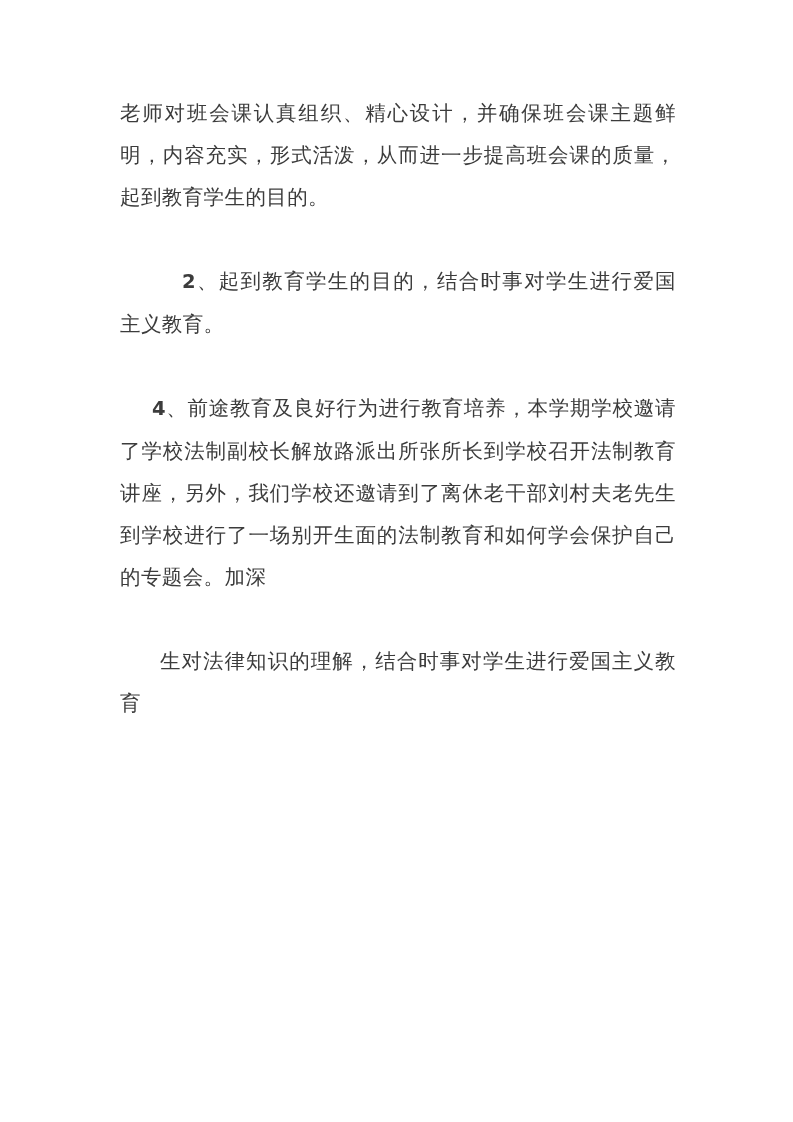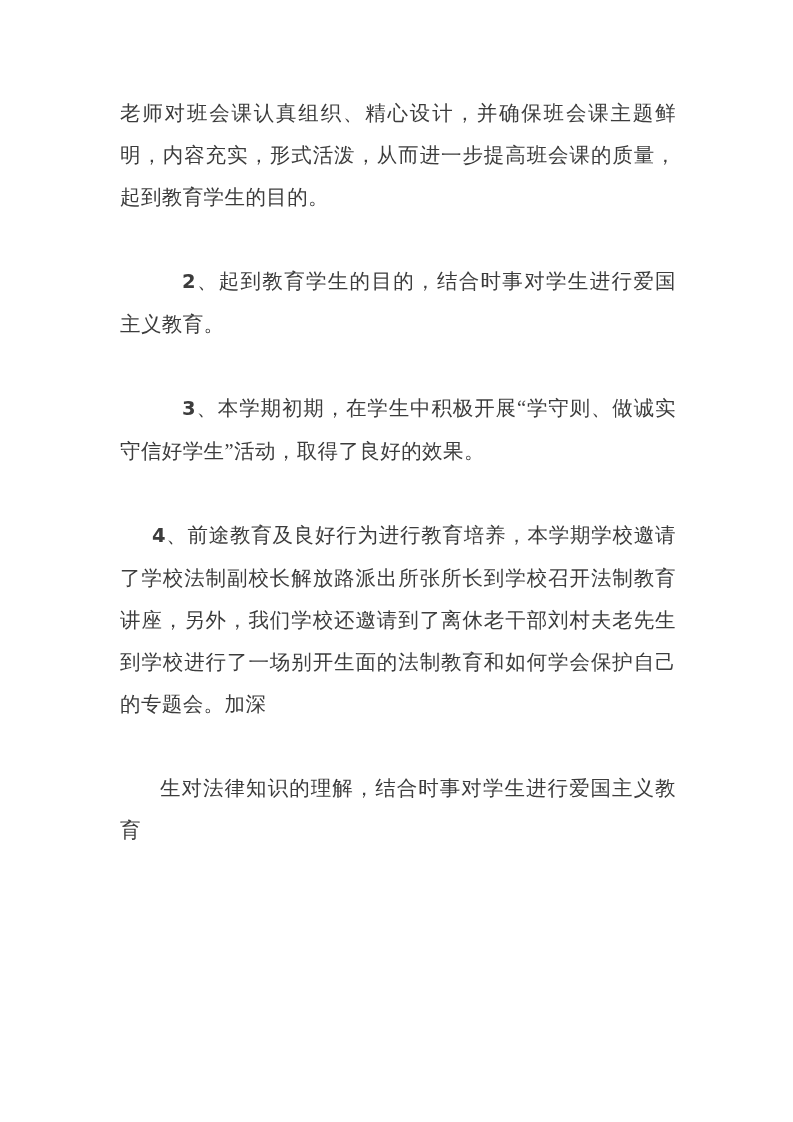--- a/index.html
+++ b/index.html
@@ -44,19 +44,18 @@
 </head>
 <body>
 
 <div class="page">
 
   <p class="para ind-0"><span>老师对班会课认真组织、精心设计，并确保班会课主题鲜明，内容充实，形式活泼，从而进一步提高班会课的质量，起到教育学生的目的。</span></p>
 
   <p class="para ind-3"><span class="num">2</span><span>、起到教育学生的目的，结合时事对学生进行爱国主义教育。</span></p>
 
 
-  <p class="para ind-3"><span class="num">3</span><span>、本学期初期，在学生中积极开展“学守则、做诚实守信好学生”活动，取得了良好的效果。</span></p>
 
   <p class="para ind-15"><span class="num">4</span><span>、前途教育及良好行为进行教育培养，本学期学校邀请了学校法制副校长解放路派出所张所长到学校召开法制教育讲座，另外，我们学校还邀请到了离休老干部刘村夫老先生到学校进行了一场别开生面的法制教育和如何学会保护自己的专题会。加深</span></p>
 
   <p class="para ind-2"><span>生对法律知识的理解，结合时事对学生进行爱国主义教育</span></p>
 
 </div>
 
 </body></html>

